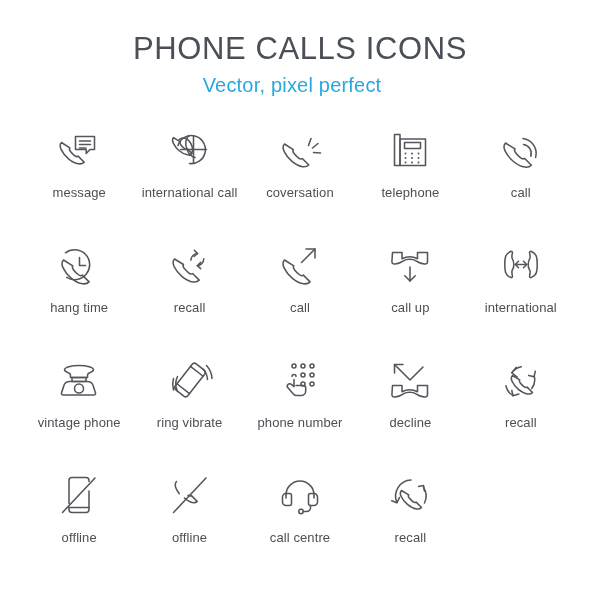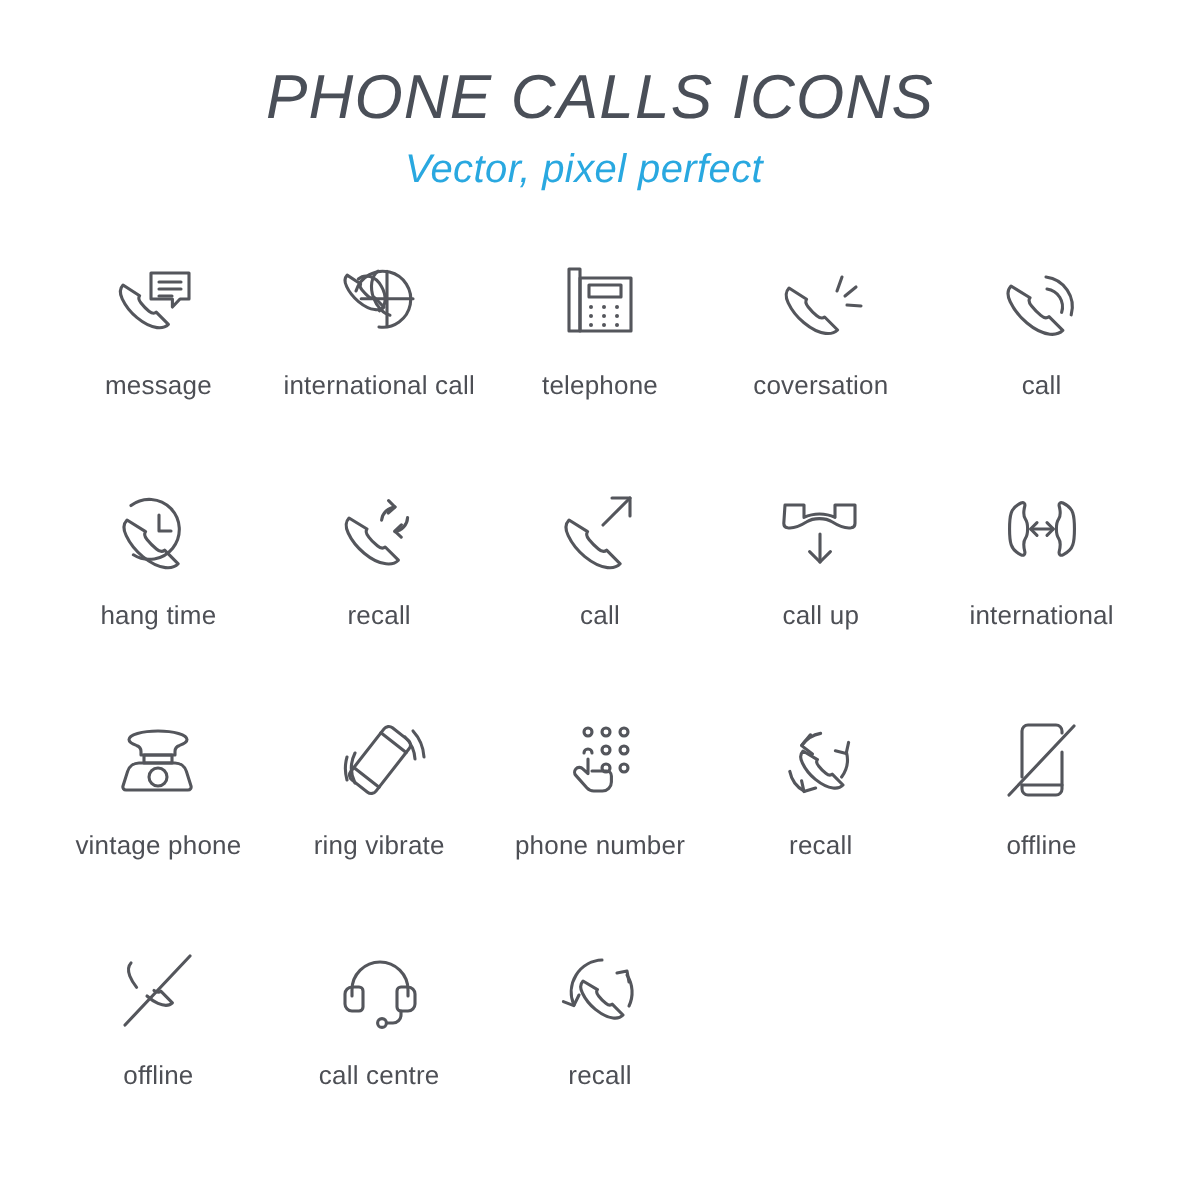--- a/index.html
+++ b/index.html
@@ -20,21 +20,20 @@
     width: 600px;
     height: 600px;
     background: #ffffff;
     box-sizing: border-box;
   }
 
   
   .header {
     padding-top: 30px;
     text-align: center;
-    font-style: italic;
   }
   .title {
     font-size: 31px;
     line-height: 38px;
     letter-spacing: 0.6px;
     font-weight: 400;
     color: #4a4f58;
     margin: 0;
   }
   .subtitle {
@@ -119,20 +118,30 @@
       <span class="glyph">
         <svg viewBox="0 0 56 56">
           <path d="M16 23.5a14 14 0 1 1 11.5 18"></path>
           <path d="M17.2 17.5c3.3-2.9 8.5-1.5 11.4 3.5 3 5 2.4 10.4-.9 12.4M27 13.6c-3.3 2.3-4.2 8-2.2 13.4 1.7 4.6 5 7.9 8.2 8.6"></path>
           <path d="M31.5 13.7v27.4"></path>
           <path d="M18.6 27.4h25.9"></path>
           <path d="M11.3 32.2c-1.3 1.4-1.4 3.5-.3 5.7 1.2 2.6 3.3 5.4 6.1 7.8 2.8 2.3 5.8 3.8 8.3 4.1 2 .3 3.6-.2 4.7-1.3l-5-5c-.8.6-1.9.5-3-.4-1.2-1-2.4-2.3-3.3-3.4-.9-1.1-1.1-2.2-.6-3z" transform="translate(0.5,-16) scale(0.98)"></path>
         </svg>
       </span>
       <span class="label">international call</span>
+    </div>
+
+    <div class="cell">
+      <span class="glyph">
+        <svg viewBox="0 0 56 56">
+          <path d="M12.5 22c-1.7 1.8-1.8 4.5-.4 7.4 1.6 3.4 4.3 7 7.9 10s7.5 4.9 10.7 5.3c2.6.3 4.7-.3 6.1-1.7l-6.5-6.5c-1 .8-2.4.6-3.9-.6-1.6-1.3-3.2-3-4.3-4.4-1.2-1.5-1.5-2.9-.8-3.9z"></path>
+          <path d="M36.5 23.5l2.5-7M40.5 26l5.5-4.5M41.5 30.5l7 .5"></path>
+        </svg>
+      </span>
+      <span class="label">coversation</span>
     </div>
 
     <div class="cell">
       <span class="glyph">
         <svg viewBox="0 0 56 56">
           <path d="M12.5 12.5h5.5v31h-5.5z"></path>
           <path d="M18 17h25.5v26.5H18z"></path>
           <path d="M22.5 20.5h16v6h-16z"></path>
           <circle class="solid" cx="23.5" cy="31.5" r="1"></circle>
           <circle class="solid" cx="30" cy="31.5" r="1"></circle>
@@ -144,30 +153,20 @@
           <circle class="solid" cx="30" cy="40.5" r="1"></circle>
           <circle class="solid" cx="36.5" cy="40.5" r="1"></circle>
         </svg>
       </span>
       <span class="label">telephone</span>
     </div>
 
     <div class="cell">
       <span class="glyph">
         <svg viewBox="0 0 56 56">
-          <path d="M12.5 22c-1.7 1.8-1.8 4.5-.4 7.4 1.6 3.4 4.3 7 7.9 10s7.5 4.9 10.7 5.3c2.6.3 4.7-.3 6.1-1.7l-6.5-6.5c-1 .8-2.4.6-3.9-.6-1.6-1.3-3.2-3-4.3-4.4-1.2-1.5-1.5-2.9-.8-3.9z"></path>
-          <path d="M36.5 23.5l2.5-7M40.5 26l5.5-4.5M41.5 30.5l7 .5"></path>
-        </svg>
-      </span>
-      <span class="label">coversation</span>
-    </div>
-
-    <div class="cell">
-      <span class="glyph">
-        <svg viewBox="0 0 56 56">
           <path d="M12.5 21c-1.8 1.9-1.9 4.8-.4 7.9 1.7 3.6 4.6 7.4 8.4 10.6 3.8 3.2 8 5.2 11.4 5.6 2.8.3 5-.4 6.5-1.9l-6.9-6.9c-1.1.9-2.6.7-4.1-.6-1.7-1.4-3.4-3.2-4.6-4.7-1.3-1.6-1.6-3.1-.8-4.1z"></path>
           <path d="M30.5 22.5a9 9 0 0 1 7.3 11.7"></path>
           <path d="M30 16.5a15 15 0 0 1 12.6 18.9"></path>
         </svg>
       </span>
       <span class="label">call</span>
     </div>
 
     <div class="cell">
       <span class="glyph">
@@ -264,20 +263,30 @@
           <circle cx="31" cy="23" r="2"></circle>
           <circle cx="40" cy="23" r="2"></circle>
           <circle cx="31" cy="32" r="2"></circle>
           <circle cx="40" cy="32" r="2"></circle>
           <path d="M22 27.5v7.3l-2.6-2.4c-1-1-2.6-.9-3.5.1-.8.9-.8 2.3 0 3.2l5.5 6.2c.9 1 2.1 1.6 3.5 1.6h4.3c2.5 0 4.5-2 4.5-4.5V36c0-1.4-1.1-2.5-2.5-2.5h-7.2"></path>
         </svg>
       </span>
       <span class="label">phone number</span>
     </div>
 
+    <div class="cell">
+      <span class="glyph">
+        <svg viewBox="0 0 56 56">
+          <path d="M12.5 12.5L28 28l13-13"></path>
+          <path d="M12.5 21v-8.5H21"></path>
+          <path d="M10.5 33.5h9.5v6.2c4.8-2.3 10.7-2.3 15.5 0V33.5h10v9.2c0 1.1-.8 2-1.9 2.2-2.6.4-6.6-1.1-9.6-3-1.5-1-4.4-1.6-6.3-1.6s-4.8.6-6.3 1.6c-3 1.9-7 3.4-9.6 3-1.1-.2-1.9-1.1-1.9-2.2z"></path>
+        </svg>
+      </span>
+      <span class="label">decline</span>
+    </div>
 
     <div class="cell">
       <span class="glyph">
         <svg viewBox="0 0 56 56">
           <path d="M19.5 23.5c-1.4 1.5-1.5 3.7-.3 6 1.3 2.8 3.6 5.8 6.5 8.2 3 2.4 6.2 4 8.8 4.3 2.1.3 3.9-.3 5-1.5l-5.4-5.4c-.8.7-2 .5-3.2-.5-1.3-1-2.7-2.4-3.6-3.6-1-1.2-1.2-2.4-.6-3.2z"></path>
           <path d="M19 20.6a14.5 14.5 0 0 1 9.3-5.9M41.3 24.4a14.5 14.5 0 0 1-2.5 12.1M20.1 43.6a14.5 14.5 0 0 1-7.2-9.9"></path>
           <path d="M23.2 15.4l-4.4 5.4 5.4 4.2M42.3 19.2l-1.2 5.5-5.4-1.3M25.8 42l-5.8 1.8-1.2-5.4"></path>
         </svg>
       </span>
       <span class="label">recall</span>

